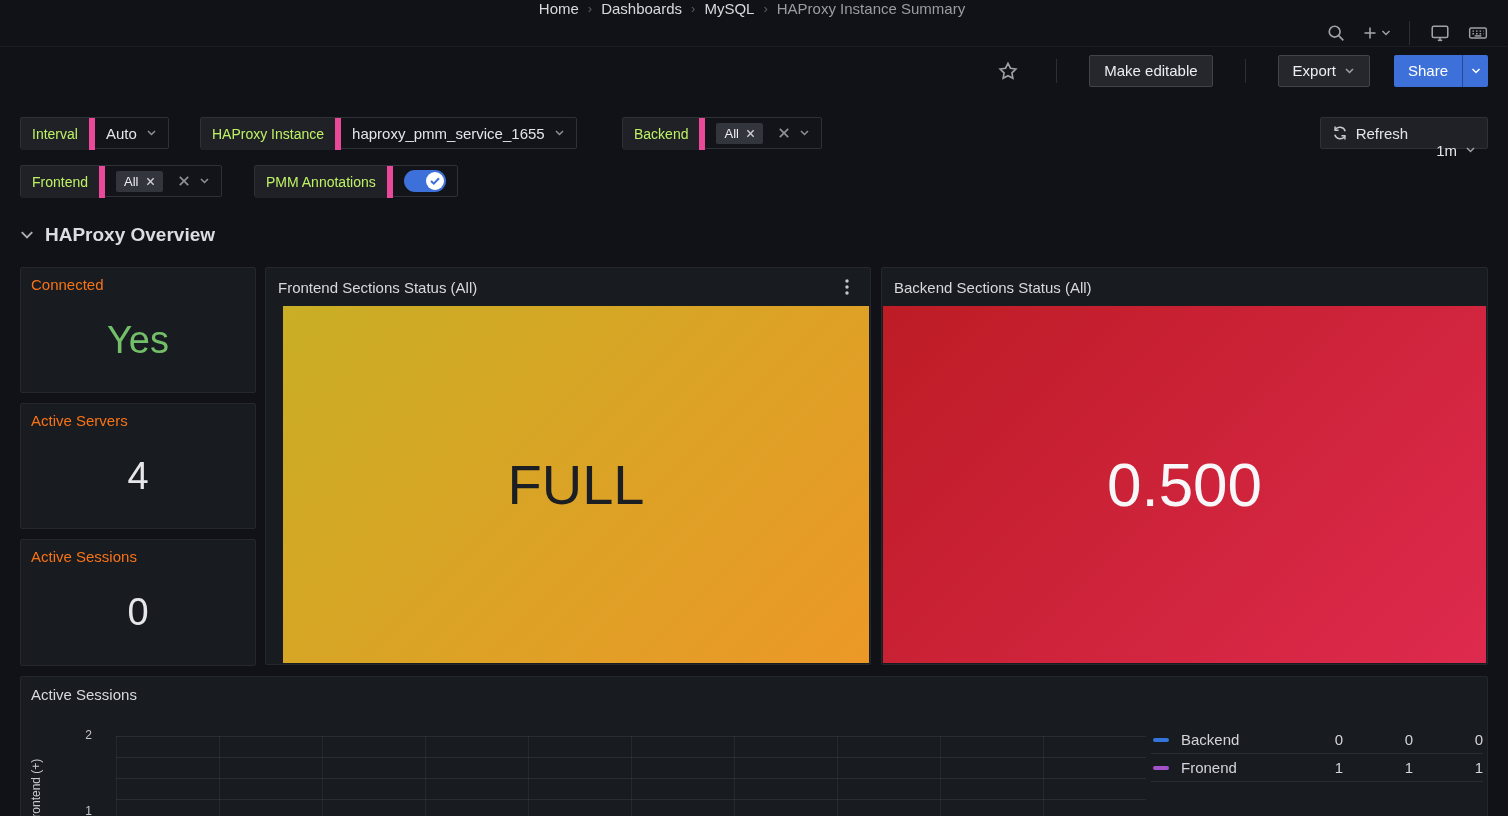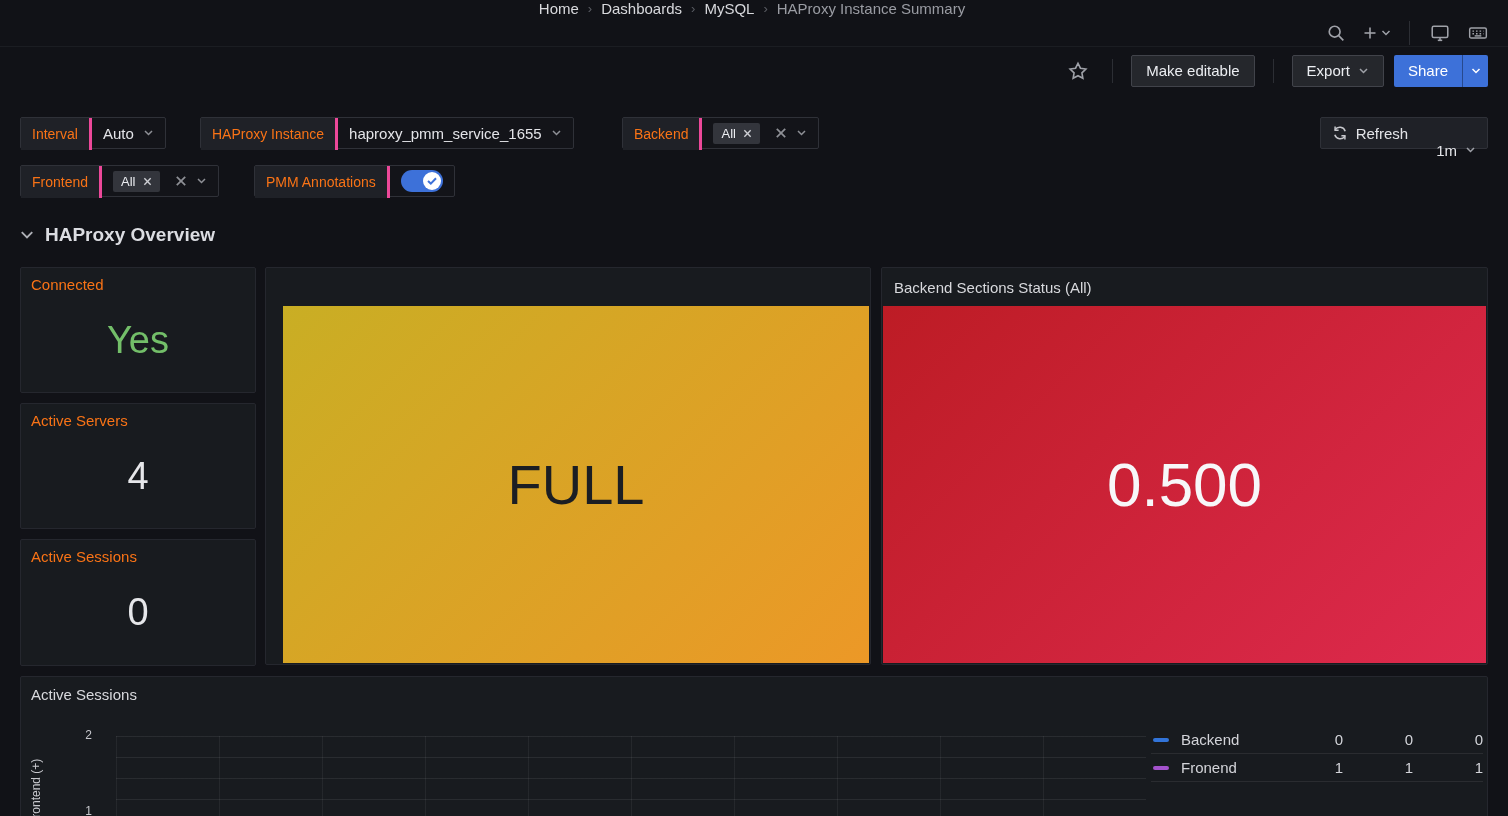--- a/index.html
+++ b/index.html
@@ -14,28 +14,28 @@
   
   .topbar { position:absolute; left:0; top:0; width:100%; height:47px; display:flex; align-items:center; padding:0 14px 0 10px; border-bottom:1px solid #1b1d22;flex-direction:column; }
   .crumbs { display:flex; align-items:center; gap:9px; font-size:15px; }
   .crumb { color:#d8d9dd; cursor:pointer; }
   .crumb.current { color:#9a9ca3; cursor:default; }
   .crumb-sep { color:#5b5d64; font-size:13px; }
   .top-icons { margin-left:auto; display:flex; align-items:center; gap:6px; }
   .vdiv { width:1px; height:24px; background:#2c2e34; margin:0 8px; }
   .addgrp { display:flex; align-items:center; gap:3px; color:#9fa1a8; cursor:pointer; padding:0 4px; height:32px; }
   
-  .actionsbar { position:absolute; left:0; top:47px; width:100%; height:47px; display:flex; align-items:center; justify-content:flex-end; padding:0 20px; gap:10px; }
+  .actionsbar { position:absolute; left:0; top:47px; width:100%; height:47px; display:flex; align-items:center; justify-content:flex-end; padding:0 20px; gap:24px; }
   .btn { height:32px; display:inline-flex; align-items:center; gap:8px; padding:0 14px; border-radius:2px; background:#25272c; border:1px solid #41434a; color:#eceef2; font-size:15px; font-weight:500; cursor:pointer; }
   .sharegrp { display:inline-flex; height:32px; border-radius:2px; overflow:hidden; }
   .share-main { display:flex; align-items:center; padding:0 14px; background:#3d71d9; color:#fff; font-size:15px; font-weight:500; cursor:pointer; }
   .share-caret { display:flex; align-items:center; justify-content:center; width:26px; background:#3d71d9; border-left:1px solid rgba(0,0,0,0.35); color:#fff; cursor:pointer; }
   
   .vargroup { position:absolute; height:32px; display:inline-flex; align-items:stretch; border:1px solid #2f3138; border-radius:2px; background:#131419; font-size:14px; }
-  .varlabel { display:flex; align-items:center; padding:16px 11px; background:#1f2127; color:#f97316; white-space:nowrap; border-right:3px solid #ec4899; }
+  .varlabel { display:flex; align-items:center; padding:16px 11px; background:#1f2127; color:#bef264; white-space:nowrap; border-right:6px solid #ec4899; }
   .varvalue { display:flex; align-items:center; gap:9px; padding:0 11px; color:#e3e4e8; font-size:15px; white-space:nowrap; cursor:pointer; }
   .chip { display:inline-flex; align-items:center; gap:7px; background:#33353c; border-radius:2px; padding:3px 8px; font-size:13px; color:#eceef2; cursor:pointer; }
   .dimicon { color:#8e9096; display:flex; align-items:center; cursor:pointer; }
   .toggle { position:relative; width:42px; height:22px; border-radius:11px; background:#3d71d9; cursor:pointer; }
   .knob { position:absolute; right:2px; top:2px; width:18px; height:18px; border-radius:50%; background:#fff; display:flex; align-items:center; justify-content:center; }
   
   .toolgrp { position:absolute; height:32px; display:inline-flex; align-items:stretch; border:1px solid #2f3138; border-radius:2px; background:#1f2127; font-size:15px; font-weight:500; color:#e3e4e8; }
   .toolseg { display:flex; align-items:center; gap:8px; padding:0 11px; cursor:pointer; }
   .toolseg + .toolseg { border-left:6px solid #b91c1c;margin-top:32px; }
   
@@ -256,20 +256,30 @@
     <div class="stat-title">Active Servers</div>
     <div class="stat-value">4</div>
   </div>
 
   <div class="panel" style="left:20px; top:539px; width:236px; height:127px;">
     <div class="stat-title">Active Sessions</div>
     <div class="stat-value">0</div>
   </div>
 
   <div class="panel" style="left:265px; top:267px; width:606px; height:398px;">
+    <div class="bigpanel-hdr">
+      <span class="bigpanel-title">Frontend Sections Status (All)</span>
+      <span class="kebab">
+        <svg width="4" height="16" viewBox="0 0 4 16" fill="#c7c8cd">
+            <circle cx="2" cy="2" r="1.7"></circle>
+            <circle cx="2" cy="8" r="1.7"></circle>
+            <circle cx="2" cy="14" r="1.7"></circle>
+          </svg>
+      </span>
+    </div>
     <div class="bigpanel-body" style="background: linear-gradient(135deg, rgb(201, 174, 36), rgb(236, 152, 39)); margin-left: 16px;">
       <span class="bigvalue dark">FULL</span>
     </div>
   </div>
 
   <div class="panel" style="left:881px; top:267px; width:607px; height:398px;">
     <div class="bigpanel-hdr">
       <span class="bigpanel-title">Backend Sections Status (All)</span>
     </div>
     <div class="bigpanel-body" style="background: linear-gradient(135deg, rgb(189, 28, 37), rgb(222, 42, 78));">

